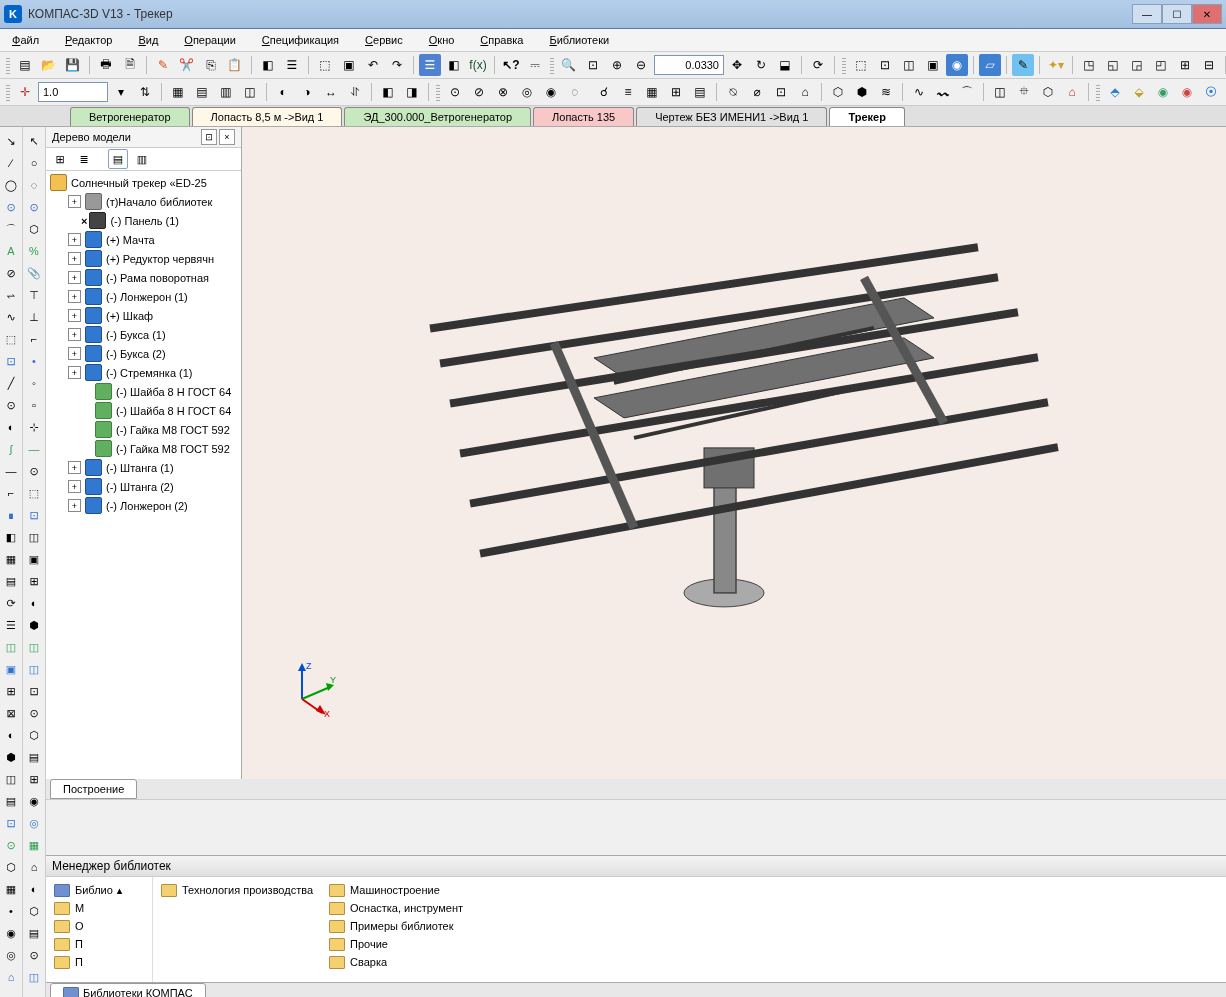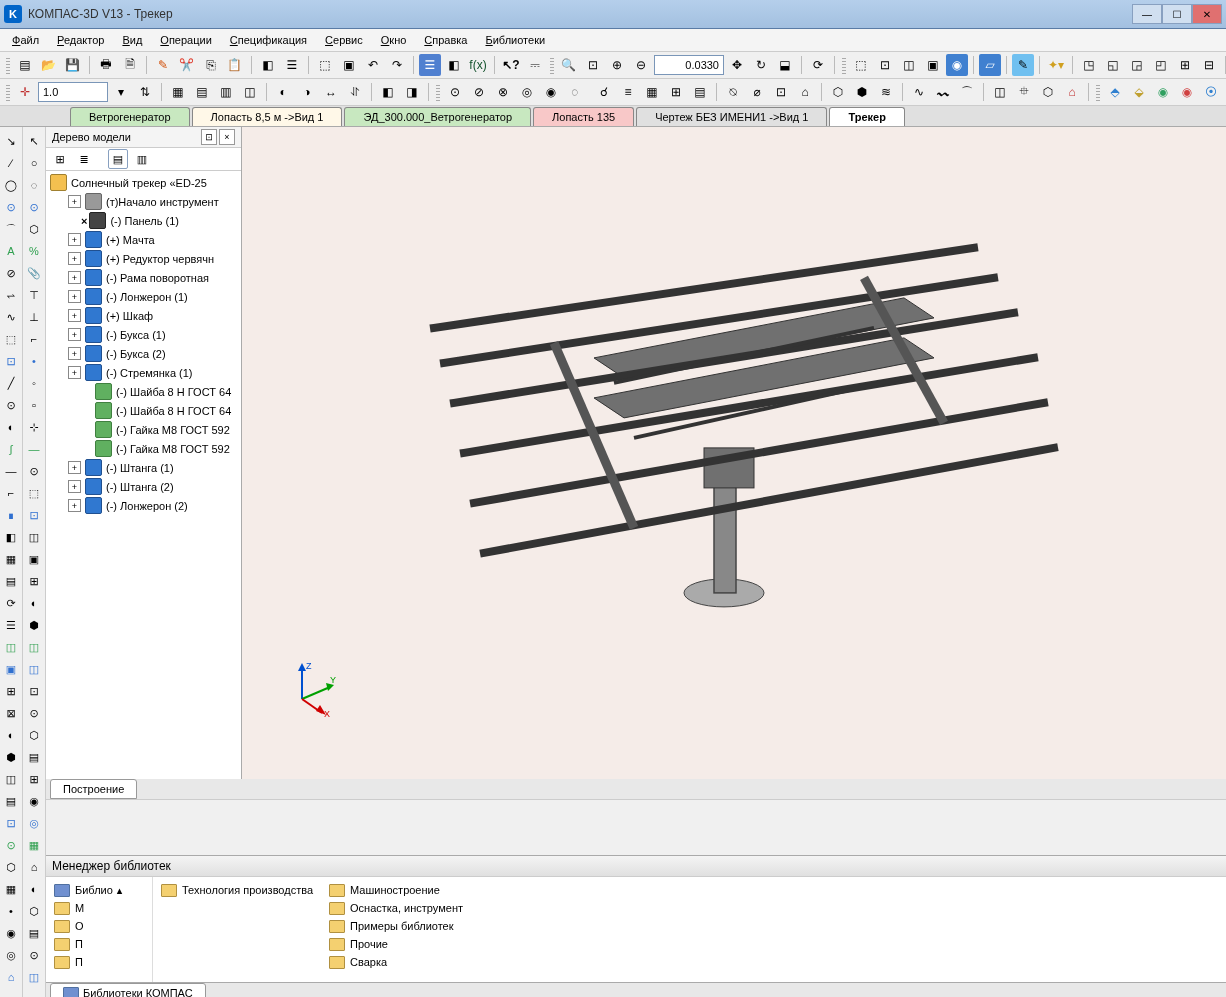--- a/index.html
+++ b/index.html
@@ -3,21 +3,21 @@
 <meta charset="utf-8">
 <style>
 html,body{margin:0;padding:0;font-family:Tahoma,Verdana,sans-serif;font-size:11px;background:#e8e8e8;color:#000;overflow:hidden}
 body{width:1226px;height:997px}
 .titlebar{height:28px;background:linear-gradient(#b5cfeb,#a3c0e0);display:flex;align-items:center;padding:0 4px;border-bottom:1px solid #5a7ba5}
 .appicon{width:18px;height:18px;background:#0064c8;border-radius:3px;display:flex;align-items:center;justify-content:center;color:#fff;font-weight:bold;font-size:11px;margin-right:6px}
 .titletext{flex:1;color:#333;font-size:12px}
 .winbtns{display:flex;gap:0}
 .winbtn{width:28px;height:18px;background:#d0dff0;border:1px solid #88a0c0;display:flex;align-items:center;justify-content:center;font-size:10px;cursor:pointer}
 .winbtn.close{background:#e07070}
-.menubar{height:22px;background:#f4f4f4;display:flex;align-items:center;padding:0 6px;border-bottom:1px solid #ccc;gap:6px}
+.menubar{height:22px;background:#f4f4f4;display:flex;align-items:center;padding:0 6px;border-bottom:1px solid #ccc;gap:14px}
 .menuitem{padding:2px 6px;cursor:pointer}
 .ul{text-decoration:underline}
 .toolbar-row{height:26px;background:#f0f0f0;border-bottom:1px solid #ccc;display:flex;align-items:center;padding:0 4px;gap:2px;overflow:hidden}
 .tbtn{width:20px;height:20px;border:1px solid transparent;display:flex;align-items:center;justify-content:center;font-size:12px;cursor:pointer;border-radius:2px;flex-shrink:0}
 .tsep{width:1px;height:18px;background:#bbb;margin:0 3px;flex-shrink:0}
 .tgrip{width:4px;height:18px;background:repeating-linear-gradient(0deg,#aaa 0,#aaa 1px,transparent 1px,transparent 3px);margin:0 2px;flex-shrink:0}
 .zoominput{width:60px;height:18px;border:1px solid #7a96b8;font-size:11px;text-align:right;padding:0 4px}
 .scaleinput{width:60px;height:18px;border:1px solid #7a96b8;font-size:11px;padding:0 4px}
 .main{display:flex;height:876px}
 .leftbars{display:flex}
@@ -323,21 +323,21 @@
         </div>
         <div class="treelist" id="treelist">
           <div class="trow">
             <span class="ticon root"></span>
             <span>Солнечный трекер «ED-25</span>
           </div>
         <div class="trow">
               <span class="indent" style="width: 18px;"></span>
               <span class="expander">+</span>
               <span class="ticon origin"></span>
-              <span>(т)Начало инструмент</span>
+              <span>(т)Начало библиотек</span>
             </div>
             <div class="trow">
               <span class="indent" style="width: 18px;"></span>
               <span class="noexp"></span>
               <span style="font-weight: bold; margin-right: 2px;">×</span>
               <span class="ticon hide"></span>
               <span>(-) Панель (1)</span>
             </div>
             <div class="trow">
               <span class="indent" style="width: 18px;"></span>

